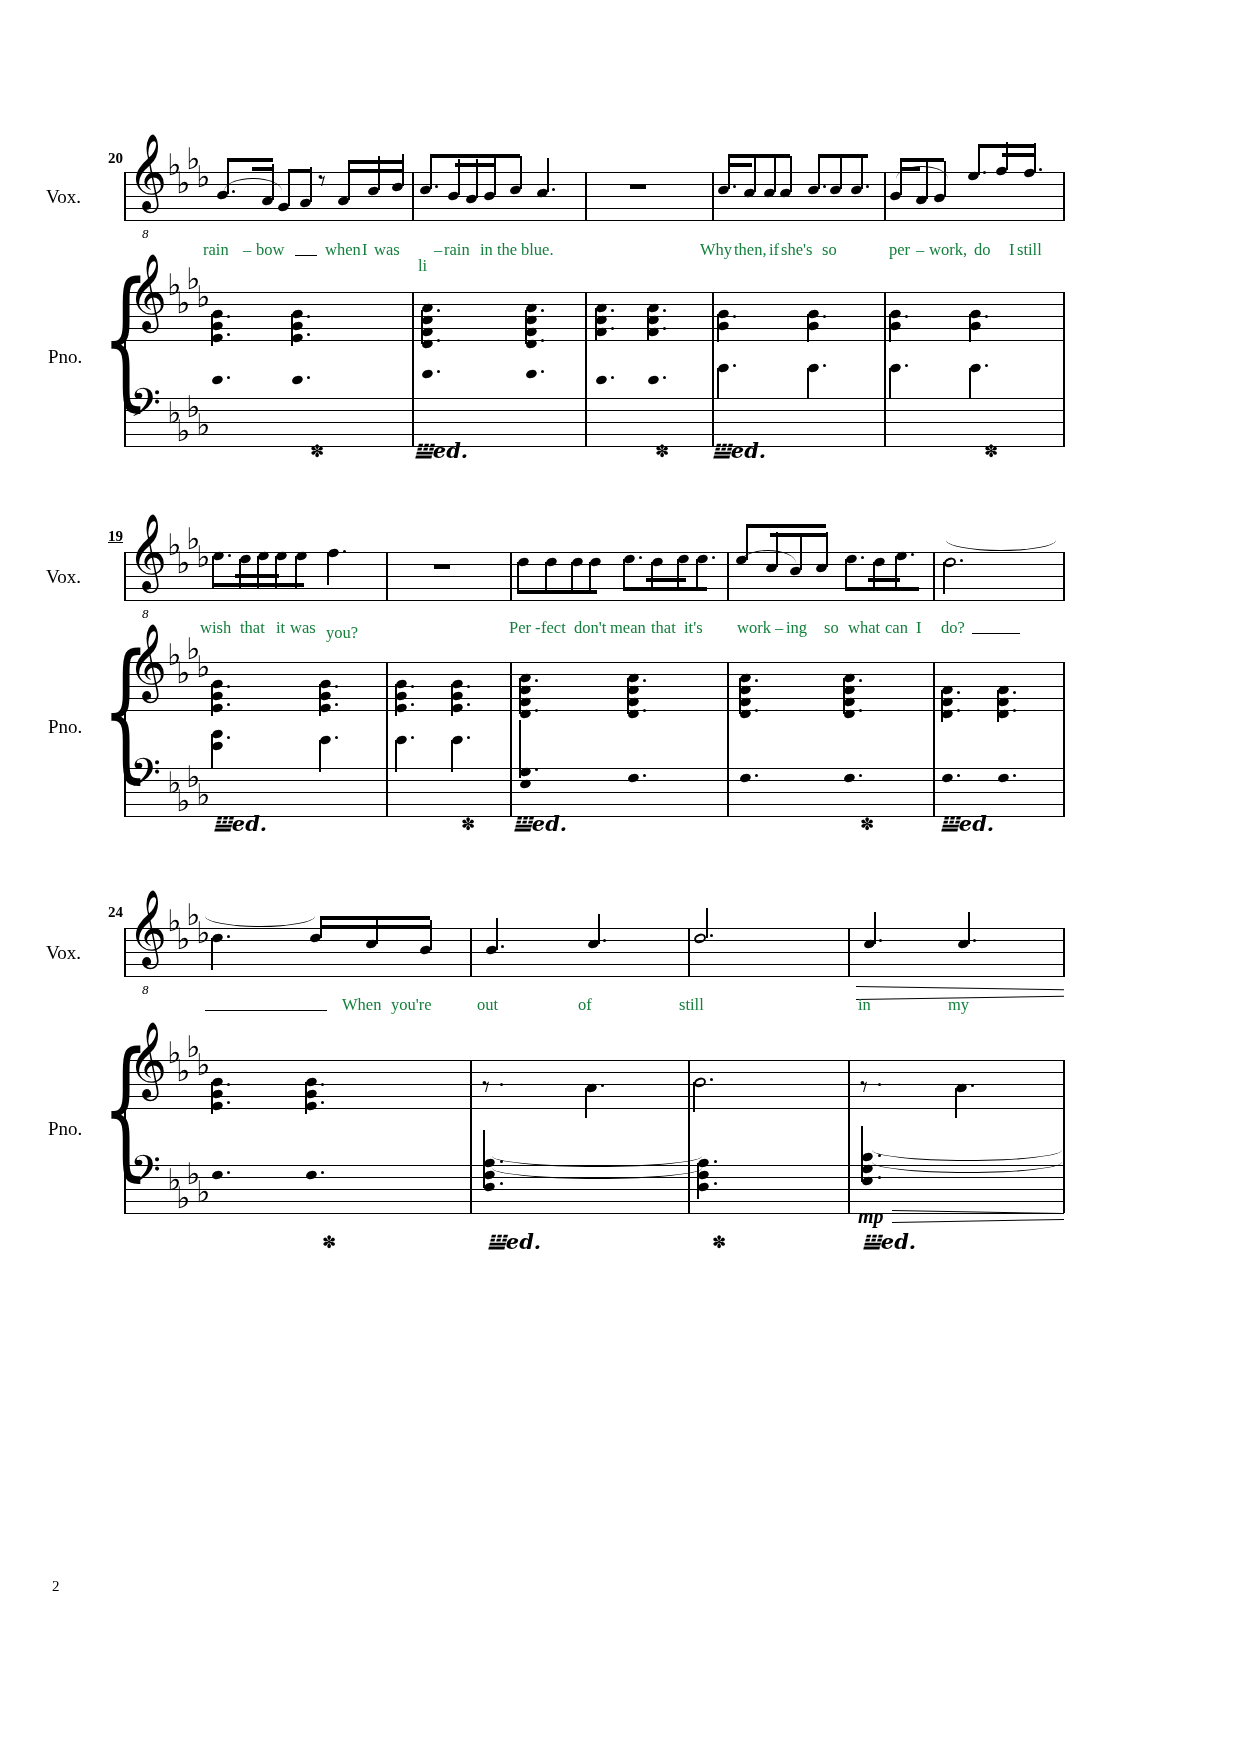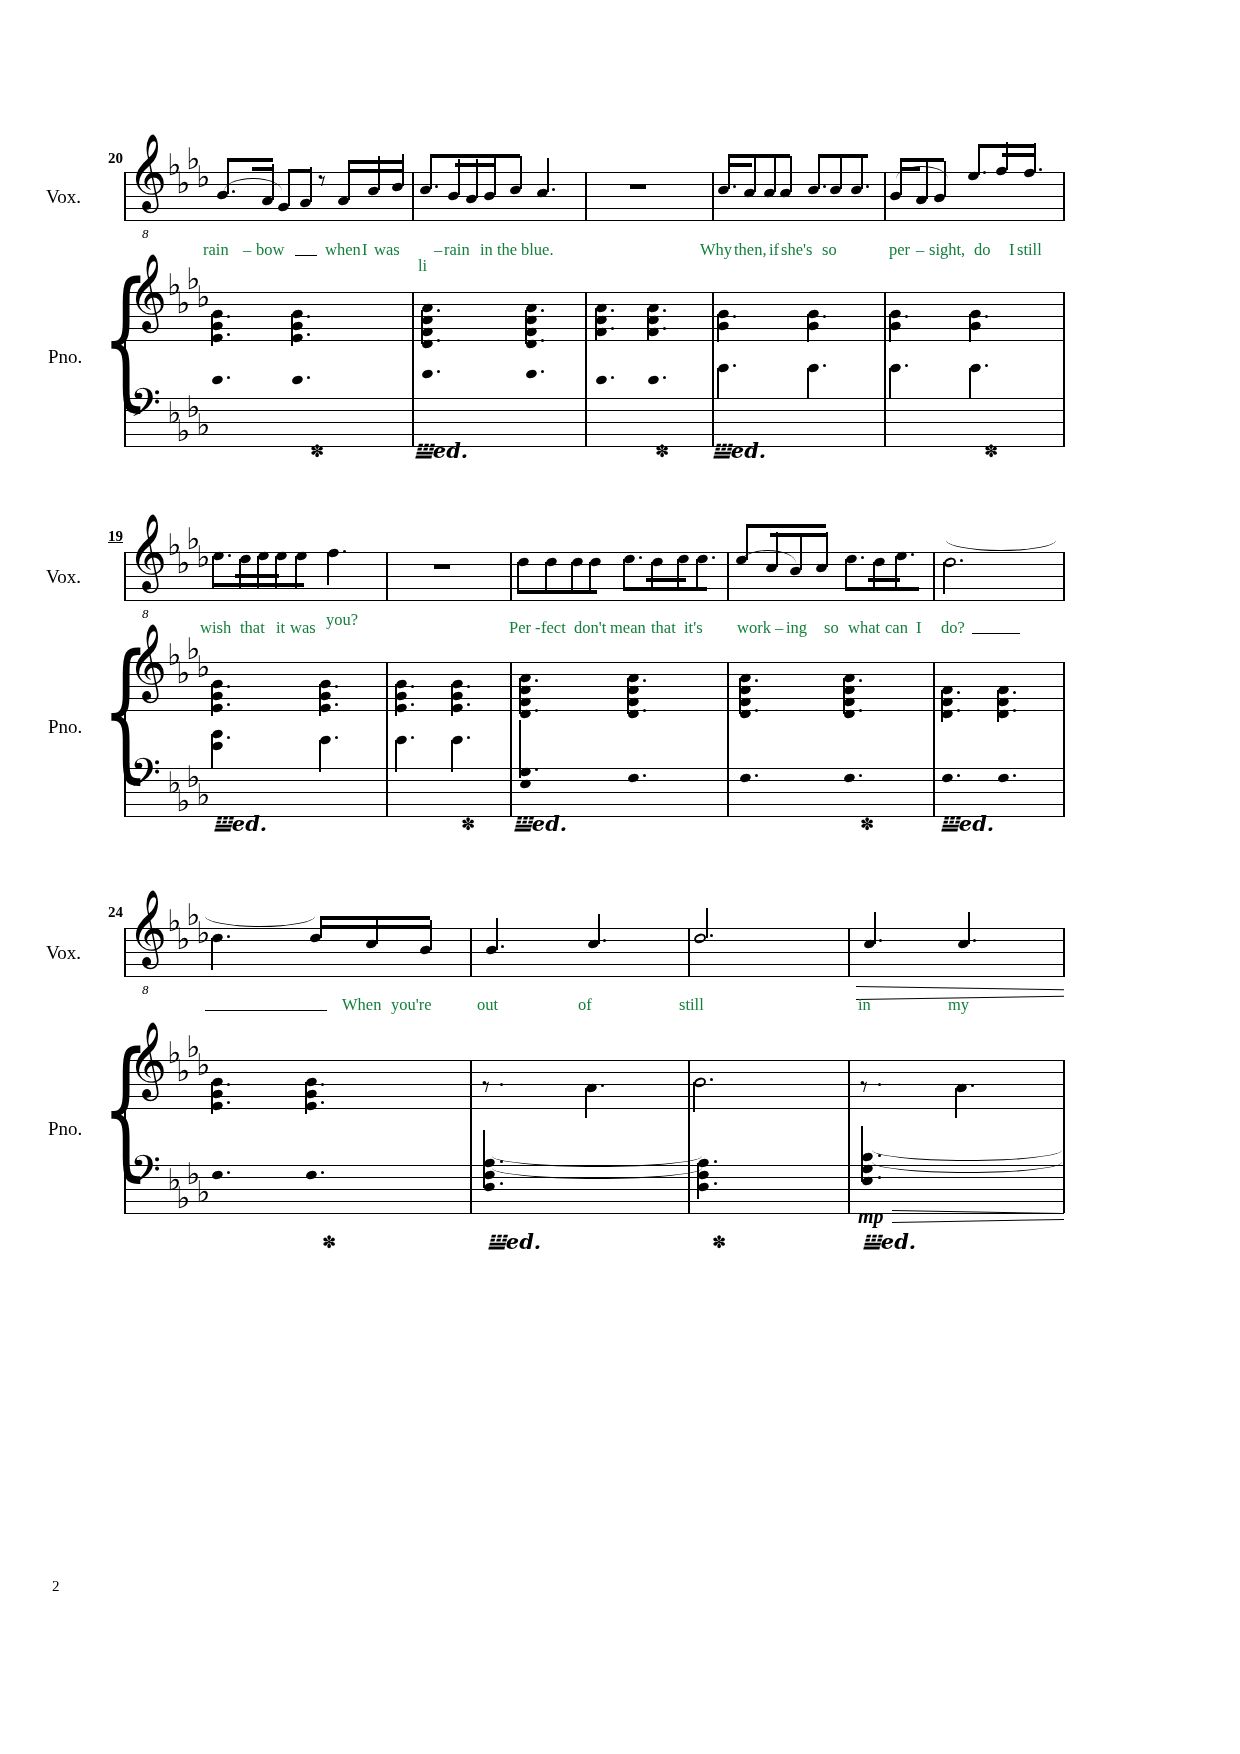--- a/index.html
+++ b/index.html
@@ -348,21 +348,21 @@
     <div class="lyric" style="left:480px; top:100px;">in</div>
     <div class="lyric" style="left:497px; top:100px;">the</div>
     <div class="lyric" style="left:521px; top:100px;">blue.</div>
     <div class="lyric" style="left:700px; top:100px;">Why</div>
     <div class="lyric" style="left:734px; top:100px;">then,</div>
     <div class="lyric" style="left:769px; top:100px;">if</div>
     <div class="lyric" style="left:781px; top:100px;">she's</div>
     <div class="lyric" style="left:822px; top:100px;">so</div>
     <div class="lyric" style="left:889px; top:100px;">per</div>
     <div class="lyric" style="left:916px; top:100px;">–</div>
-    <div class="lyric" style="left:929px; top:100px;">sight,</div>
+    <div class="lyric" style="left:929px; top:100px;">work,</div>
     <div class="lyric" style="left:974px; top:100px;">do</div>
     <div class="lyric" style="left:1009px; top:100px;">I</div>
     <div class="lyric" style="left:1017px; top:100px;">still</div>
 
     <div class="brace" style="left:102px; top:140px;">{</div>
 
     <div class="staff" style="left:124px; top:152px; width:940px;">
       <div class="ln"></div>
         <div class="ln"></div>
         <div class="ln"></div>
@@ -594,21 +594,21 @@
 
     <div class="tie" style="left:946px; top:20px; width:110px;"></div>
     <div class="nh open" style="left:944px; top:38px;"></div>
     <div class="stem" style="left:943px; top:42px; height:32px;"></div>
     <div class="flagdot" style="left:960px; top:39px;"></div>
 
     <div class="lyric" style="left:200px; top:98px;">wish</div>
     <div class="lyric" style="left:240px; top:98px;">that</div>
     <div class="lyric" style="left:276px; top:98px;">it</div>
     <div class="lyric" style="left:290px; top:98px;">was</div>
-    <div class="lyric" style="left:326px; top:90px;">you?</div>
+    <div class="lyric" style="left:326px; top:103px;">you?</div>
     <div class="lyric" style="left:509px; top:98px;">Per</div>
     <div class="lyric" style="left:535px; top:98px;">-</div>
     <div class="lyric" style="left:541px; top:98px;">fect</div>
     <div class="lyric" style="left:574px; top:98px;">don't</div>
     <div class="lyric" style="left:610px; top:98px;">mean</div>
     <div class="lyric" style="left:651px; top:98px;">that</div>
     <div class="lyric" style="left:684px; top:98px;">it's</div>
     <div class="lyric" style="left:737px; top:98px;">work</div>
     <div class="lyric" style="left:775px; top:98px;">–</div>
     <div class="lyric" style="left:786px; top:98px;">ing</div>

